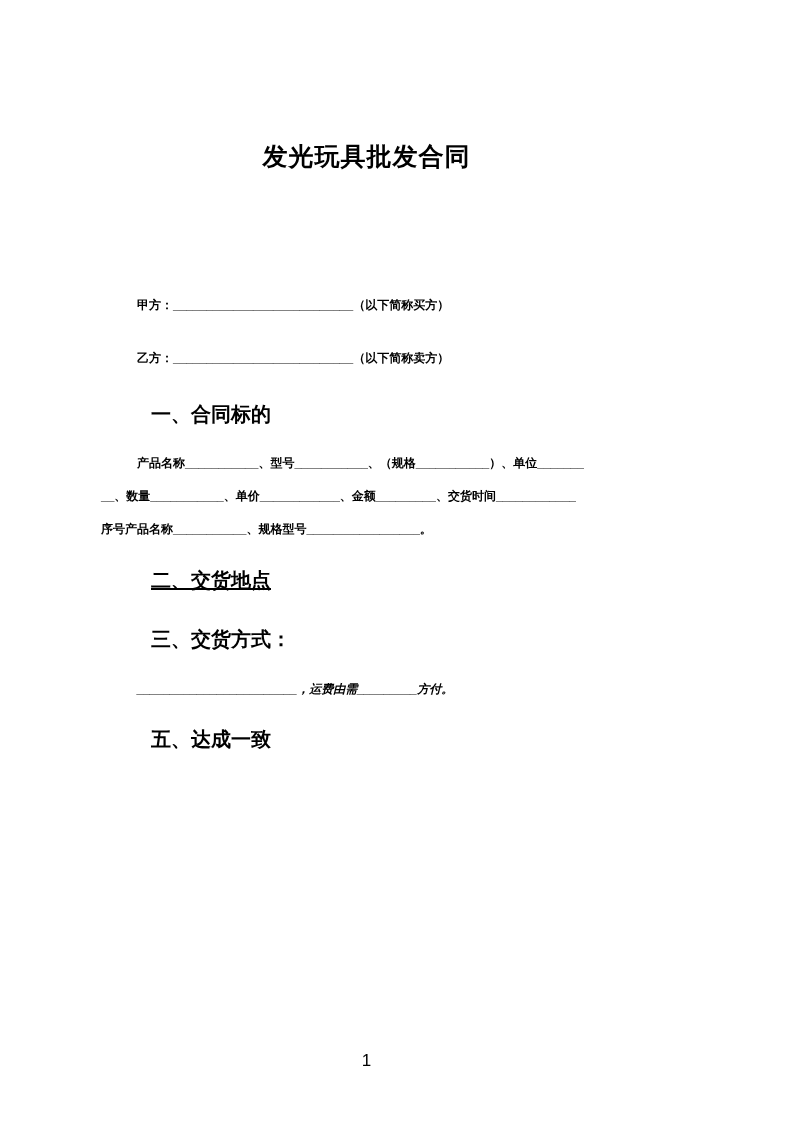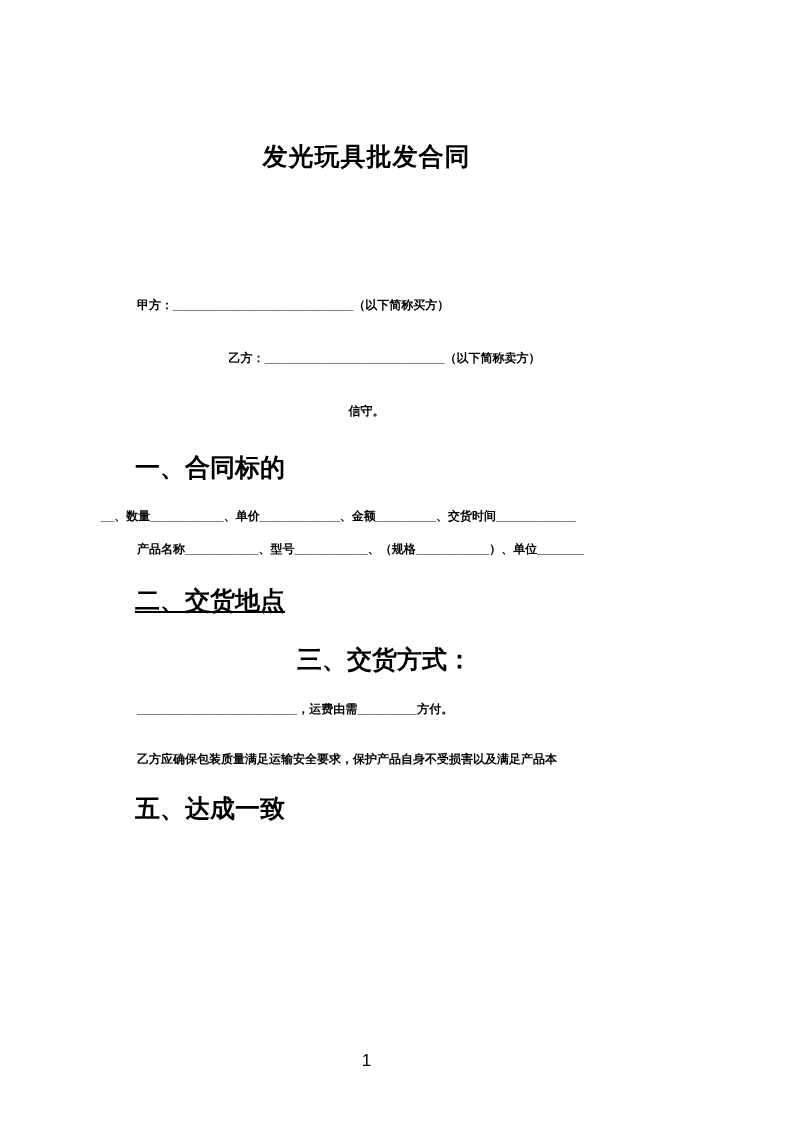--- a/index.html
+++ b/index.html
@@ -27,35 +27,35 @@
     letter-spacing: 1px;
   }
   .line {
     font-size: 12px;
     line-height: 31px;
     font-weight: 700;
     margin: 2px;
     white-space: nowrap;
   }
   .heading {
-    font-size: 25px;
+    font-size: 20px;
     line-height: 31px;
     font-weight: 700;
-    margin: 0;
+    margin: 16px;
     white-space: nowrap;
   }
   .indent { text-indent: 36px; }
   .para { margin: 0; }
   .mt0  { margin-top: 0; }
   .mt18 { margin-top: 18px; }
-  .mt19 { margin-top: 19px; }
+  .mt19 { margin-top: 19px; font-style: italic; }
   .mt20 { margin-top: 20px; text-decoration: underline; }
-  .mt22 { margin-top: 22px; text-align: center; }
+  .mt22 { margin-top: 22px; }
   .mt25 { margin-top: 25px; }
-  .mt28 { margin-top: 28px; text-align: center; }
+  .mt28 { margin-top: 28px; }
   .page-number {
     position: absolute;
     top: 1050px;
     left: 0;
     right: 0;
     text-align: center;
     font-size: 17px;
     font-weight: 400;
     line-height: 22px;
   }
@@ -65,35 +65,34 @@
 
 <div class="page">
 
   <h1 class="title">发光玩具批发合同</h1>
 
   <p class="line indent mt0"><span>甲方：</span><span>___________________________</span><span>（以下简称买方）</span></p>
 
   <p class="line indent mt22"><span>乙方：</span><span>___________________________</span><span>（以下简称卖方）</span></p>
 
   <div class="para mt22">
-    <p class="line">信守。</p>
   </div>
 
   <p class="heading indent mt25">一、合同标的</p>
   <div class="para mt18">
+    <p class="line indent">产品名称___________、型号___________、（规格___________）、单位_______</p>
     <p class="line">__、数量___________、单价____________、金额_________、交货时间____________</p>
-    <p class="line indent">产品名称___________、型号___________、（规格___________）、单位_______</p>
+    <p class="line">序号产品名称___________、规格型号_________________。</p>
   </div>
 
   <p class="heading indent mt20">二、交货地点</p>
 
   <p class="heading indent mt28">三、交货方式：</p>
   <p class="line indent mt19">________________________，运费由需_________方付。</p>
 
   <div class="para mt19">
-    <p class="line indent">乙方应确保包装质量满足运输安全要求，保护产品自身不受损害以及满足产品本</p>
   </div>
 
   <p class="heading indent mt18">五、达成一致</p>
 
   <div class="page-number">1</div>
 
 </div>
 
 </body></html>

